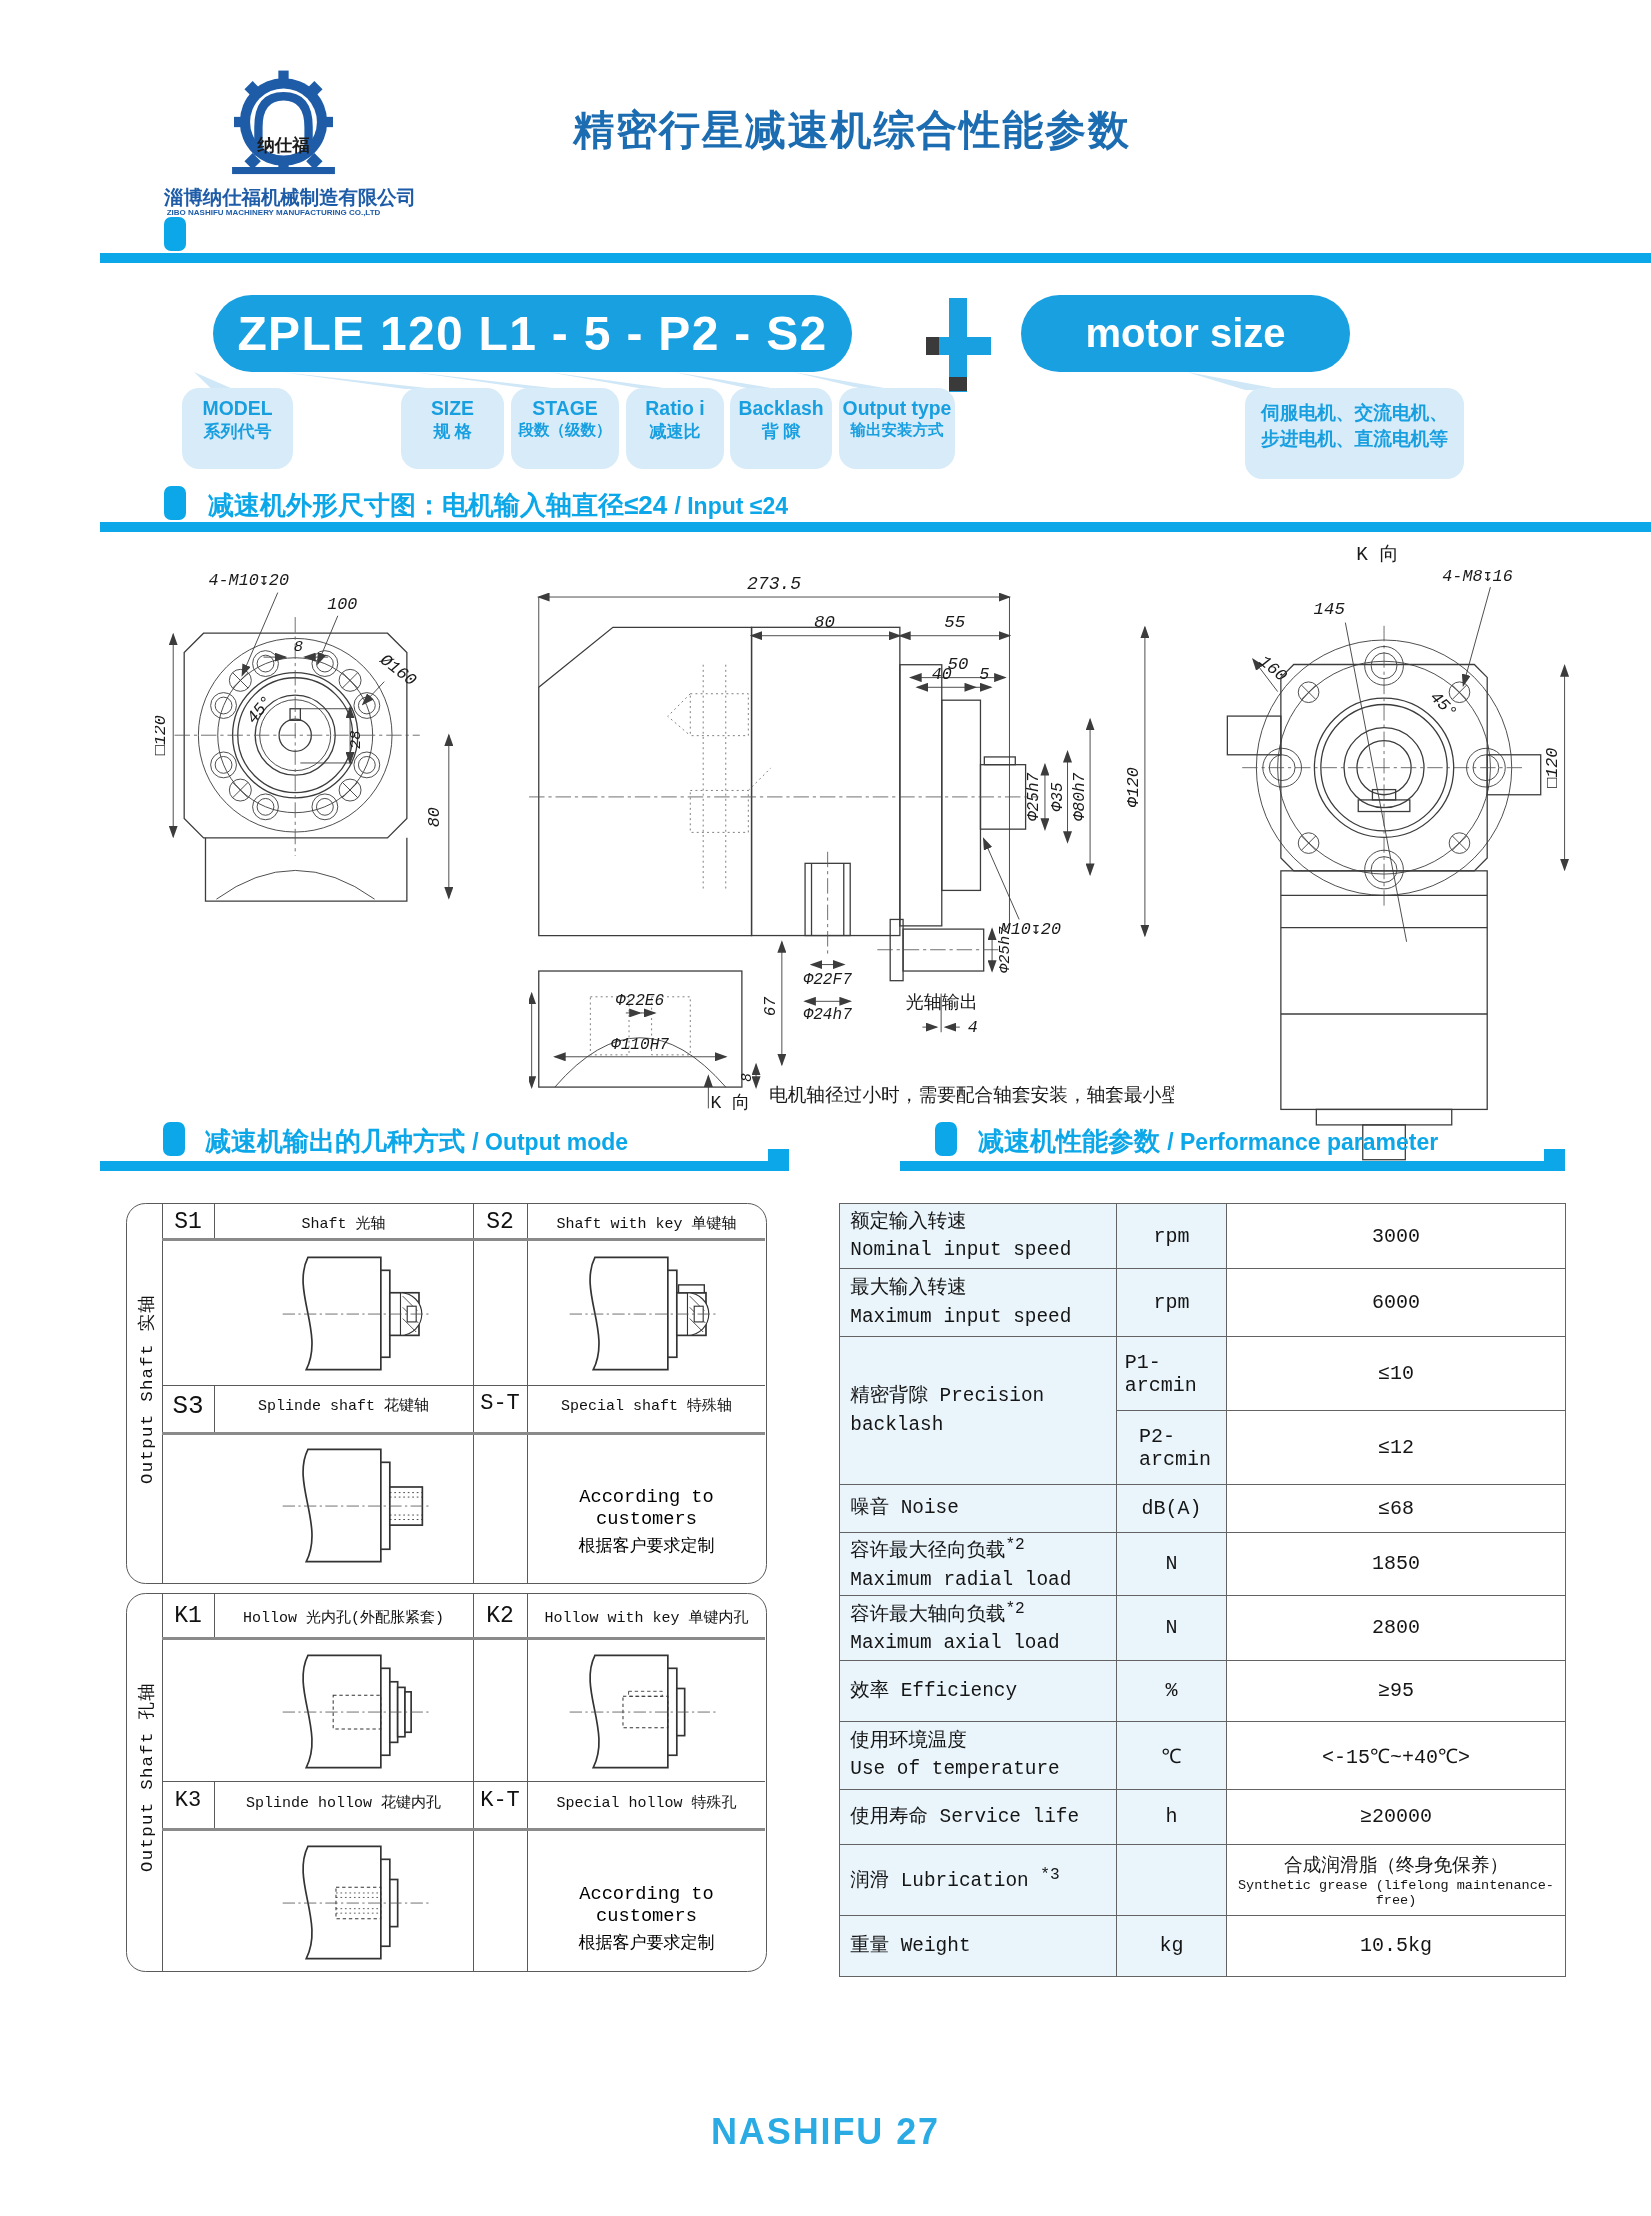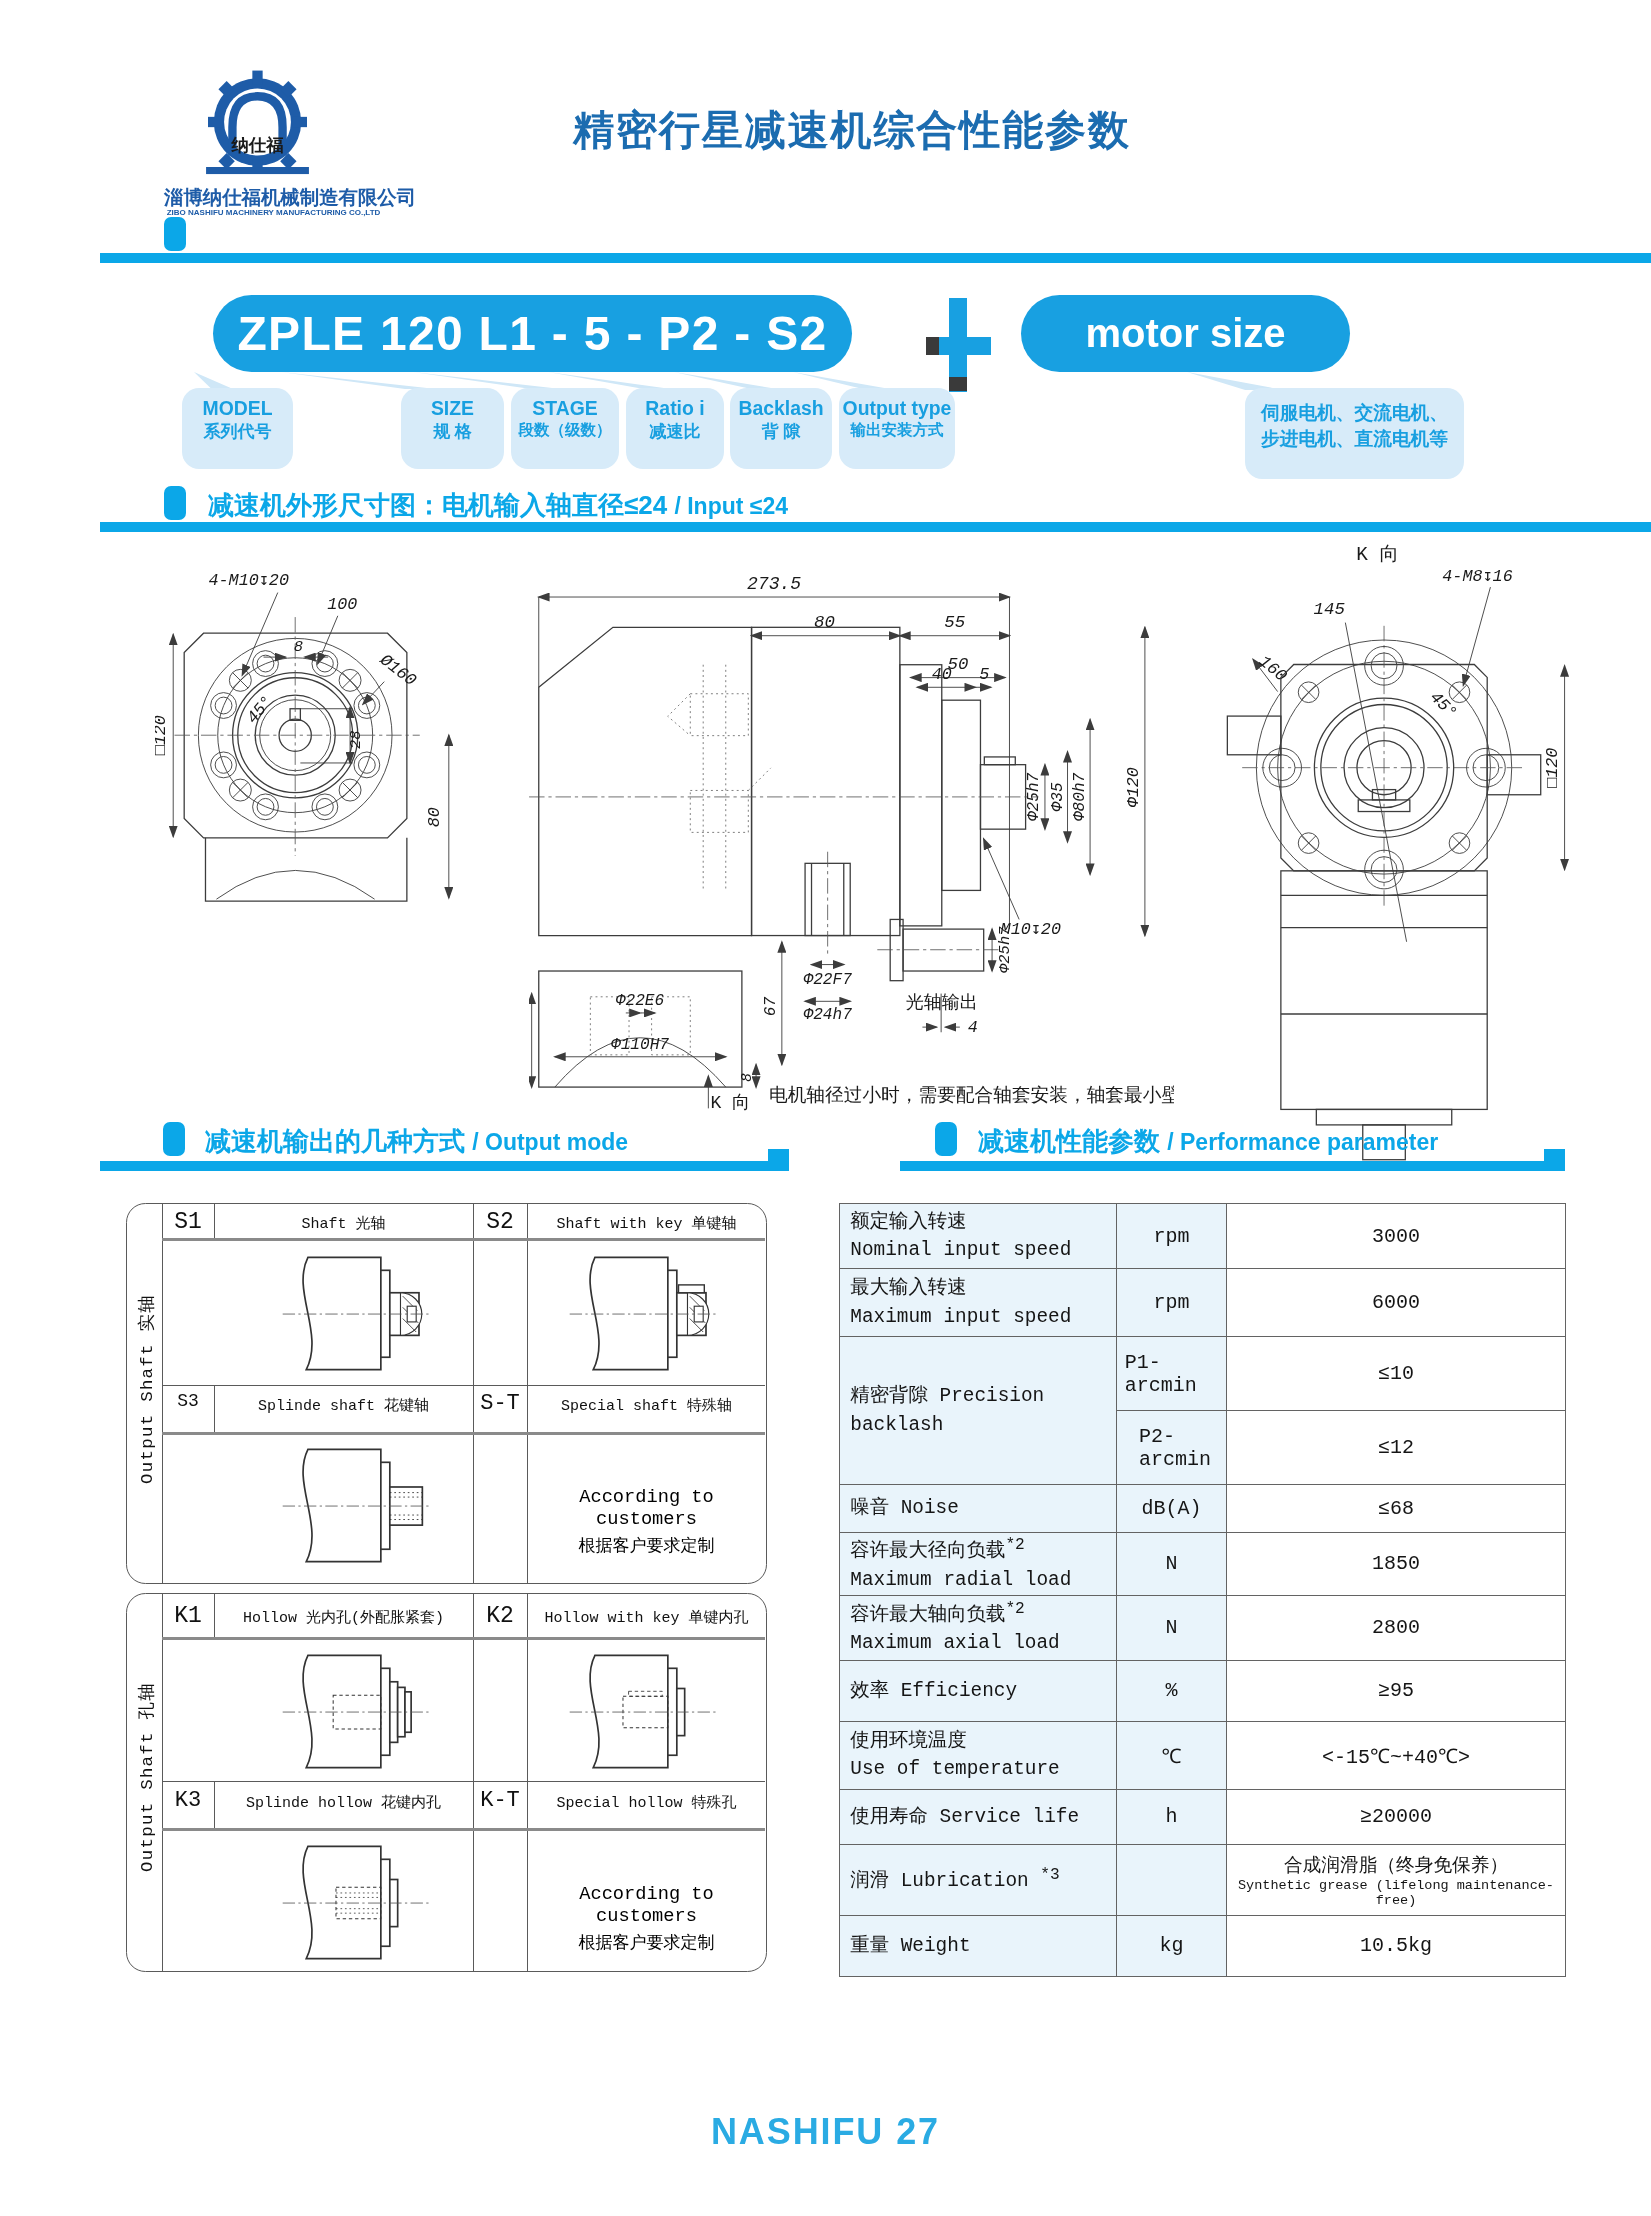--- a/index.html
+++ b/index.html
@@ -39,21 +39,21 @@
   .dline{stroke:#3c3c3c;stroke-width:2;fill:none;}
   .tline{stroke:#3c3c3c;stroke-width:1.4;fill:none;}
   .cline{stroke:#555;stroke-width:1.3;fill:none;stroke-dasharray:24 6 5 6;}
   .dotl{stroke:#666;stroke-width:1.3;fill:none;stroke-dasharray:3 5;}
 </style>
 </head>
 <body>
 
 <div class="page">
 
-  <div class="abs" style="left:190px;top:65px;width:135px;height:123px;">
+  <div class="abs" style="left:216px;top:65px;width:135px;height:123px;">
     <svg width="135" height="123" viewBox="0 0 210 190">
       <g fill="#1e5ca8">
         <circle cx="105" cy="88" r="68"></circle>
         <g>
           <rect x="97" y="8" width="16" height="22"></rect>
           <rect x="97" y="146" width="16" height="22"></rect>
           <rect x="28" y="80" width="22" height="16"></rect>
           <rect x="160" y="80" width="22" height="16"></rect>
           <rect x="48" y="28" width="18" height="18" transform="rotate(45 57 37)"></rect>
           <rect x="144" y="28" width="18" height="18" transform="rotate(45 153 37)"></rect>
@@ -436,21 +436,21 @@
         <rect x="224" y="64" width="46" height="14" fill="#fff" stroke="#333" stroke-width="2.5"></rect>
         <path d="M240,78 A38,38 0 0 1 240,154 Z" fill="#fff" stroke="#333" stroke-width="2"></path>
         <line x1="244" y1="84" x2="270" y2="110" stroke="#333" stroke-width="1.5"></line>
         <line x1="244" y1="104" x2="272" y2="132" stroke="#333" stroke-width="1.5"></line>
         <line x1="244" y1="124" x2="268" y2="148" stroke="#333" stroke-width="1.5"></line>
         <rect x="252" y="102" width="16" height="28" fill="#fff" stroke="#333" stroke-width="2"></rect>
         <line x1="30" y1="116" x2="292" y2="116" stroke="#555" stroke-width="1.5" stroke-dasharray="22 6 4 6"></line>
       </svg>
     </div>
 
-    <div class="code" style="left:35px;top:187px;width:52px;font-size:18px;">S3</div>
+    <div class="code" style="left:35px;top:187px;width:52px;font-size:26px;">S3</div>
     <div class="desc" style="left:87px;top:192px;width:259px;">Splinde shaft 花键轴</div>
     <div class="code" style="left:346px;top:187px;width:54px;font-size:22px;">S-T</div>
     <div class="desc" style="left:400px;top:192px;width:239px;">Special shaft 特殊轴</div>
 
     <div class="abs" style="left:126px;top:237px;">
       <svg width="194" height="129" viewBox="0 0 300 230">
         <path d="M75,15 C45,75 105,150 72,215 L205,215 L205,15 Z" fill="#fff" stroke="#333" stroke-width="3"></path>
         <rect x="205" y="38" width="16" height="155" fill="#fff" stroke="#333" stroke-width="3"></rect>
         <rect x="221" y="82" width="58" height="68" fill="#fff" stroke="#333" stroke-width="3"></rect>
         <g stroke="#333" stroke-width="1.6" stroke-dasharray="3 5">

